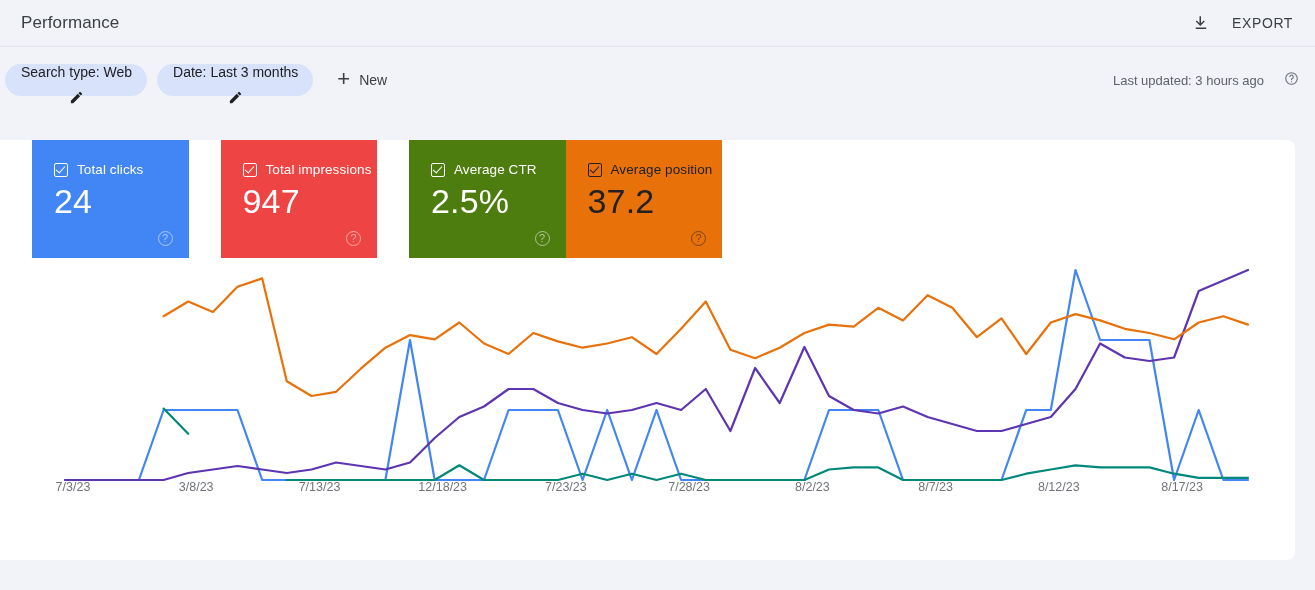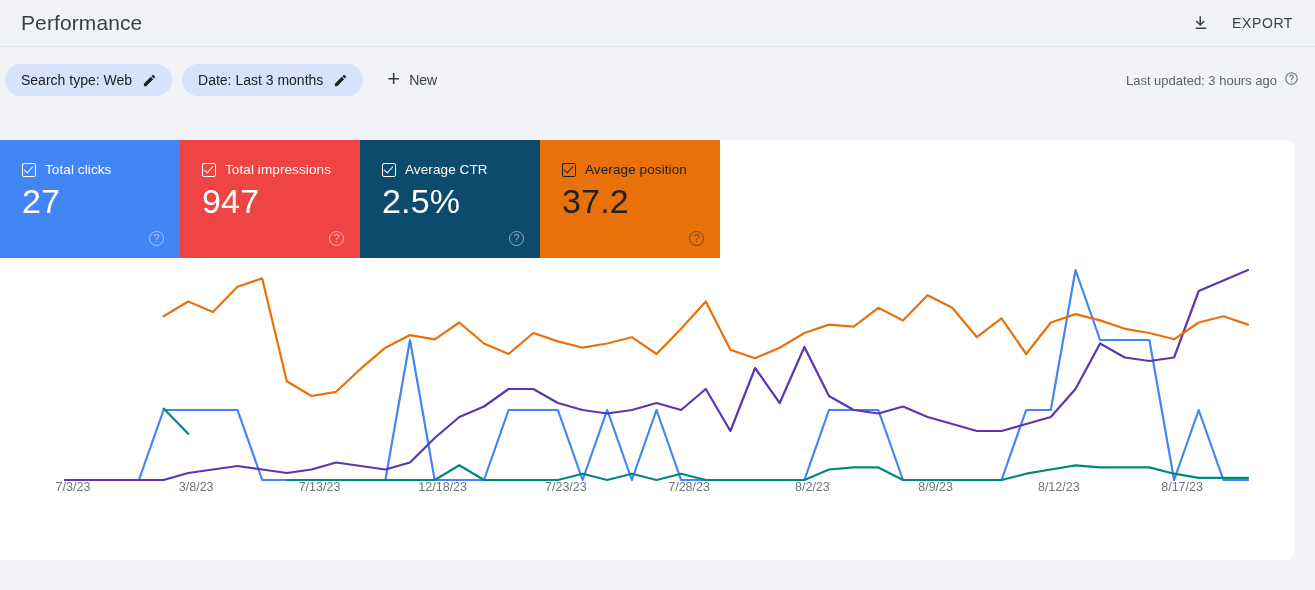--- a/index.html
+++ b/index.html
@@ -11,21 +11,21 @@
   }
 
   
   .header {
     position: absolute; left: 0; top: 0; width: 1315px; height: 46px;
     background: #f1f3f9;
     display: flex; align-items: center; justify-content: space-between;
     padding: 0 16px 0 16px;
   }
   .page-title {
-    font-size: 21px; color: #3c4043; font-weight: 400; letter-spacing: .1px;
+    font-size: 17px; color: #3c4043; font-weight: 400; letter-spacing: .1px;
     padding-left: 5px;
   }
   .export-btn {
     display: flex; align-items: center; gap: 22px;
     color: #3c4043; font-size: 14px; letter-spacing: .6px; font-weight: 500;
     cursor: pointer; padding: 4px 6px;
   }
   .export-btn svg { display: block; }
 
   .hdr-divider {
@@ -35,53 +35,53 @@
 
   
   .filterbar {
     position: absolute; left: 0; top: 47px; width: 1315px; height: 66px;
     display: flex; align-items: center; padding: 0 16px 0 5px;
   }
   .chip {
     display: flex; align-items: center; gap: 10px;
     background: #d8e3fb; color: #202124;
     border-radius: 18px; height: 32px; padding: 0 15px 0 16px;
-    font-size: 14px; margin-right: 10px; cursor: pointer; white-space: nowrap;
+    font-size: 14px; margin-right: 10px; cursor: pointer; white-space: nowrap; flex-direction: column;
   }
   .chip svg { display:block; flex: 0 0 auto; }
   .new-btn {
     display: flex; align-items: center; gap: 9px;
     color: #3c4043; font-size: 14px; padding: 0 10px 0 6px;
     height: 32px; cursor: pointer; margin-left: 8px;
   }
   .plus {
     font-size: 22px; line-height: 1; color: #3c4043; font-weight: 300;
     display: block; margin-top: -2px;
   }
   .spacer { flex: 1 1 auto; }
   .last-updated {
-    display: flex; align-items: center; gap: 7px;
+    display: flex; align-items: center; gap: 20px;
     color: #5f6368; font-size: 13px; white-space: nowrap;
   }
 
   
   .card {
     position: absolute; left: 0; top: 140px; width: 1295px; height: 420px;
     background: #ffffff;
     border-radius: 0 8px 8px 0;
     overflow: hidden;
   }
 
   
   .metrics { display: flex; height: 118px; width: 722px; }
   .metric {
     position: relative; width: 180px; height: 118px;
     padding: 22px 0 0 22px; cursor: pointer;
   }
-  .metric.light { color: #ffffff; }
+  .metric.light { color: #ffffff; margin-left: 32px; }
   .metric.dark  { color: #202124; }
   .metric-label {
     display: flex; align-items: center; gap: 9px;
     font-size: 13.5px; font-weight: 500; letter-spacing: .1px;
   }
   .cb {
     width: 14px; height: 14px; border: 1.6px solid currentColor;
     border-radius: 2px; position: relative; flex: 0 0 auto;
   }
   .cb::after {
@@ -170,34 +170,34 @@
 
 <div class="card">
 
   <div class="metrics">
 
     <div class="metric light" style="background:#4285f4">
       <div class="metric-label">
         <span class="cb"></span>
         <span>Total clicks</span>
       </div>
-      <div class="metric-value">27</div>
+      <div class="metric-value">24</div>
       <div class="help">?</div>
     </div>
 
     <div class="metric light" style="background:#ef4444">
       <div class="metric-label">
         <span class="cb"></span>
         <span>Total impressions</span>
       </div>
       <div class="metric-value">947</div>
       <div class="help">?</div>
     </div>
 
-    <div class="metric light" style="background:#0c4a6e">
+    <div class="metric light" style="background:#4d7c0f">
       <div class="metric-label">
         <span class="cb"></span>
         <span>Average CTR</span>
       </div>
       <div class="metric-value">2.5%</div>
       <div class="help">?</div>
     </div>
 
     <div class="metric dark" style="background:#e8710a">
       <div class="metric-label">
@@ -218,18 +218,18 @@
         <polyline points="163.6,58.2 188.2,43.5 212.9,54.0 237.5,28.8 262.2,20.4 286.8,123.3 311.5,138.0 336.1,133.8 360.8,110.7 385.4,89.7 410.0,77.1 434.7,81.3 459.3,64.5 484.0,85.5 508.6,96.0 533.3,75.0 557.9,83.4 582.6,89.7 607.2,85.5 631.9,79.2 656.5,96.0 681.1,70.8 705.8,43.5 730.4,91.8 755.1,100.2 779.7,89.7 804.4,75.0 829.0,66.6 853.7,68.7 878.3,49.8 903.0,62.4 927.6,37.2 952.3,49.8 976.9,79.2 1001.5,60.3 1026.2,96.0 1050.8,64.5 1075.5,56.1 1100.1,62.4 1124.8,70.8 1149.4,75.0 1174.1,81.3 1198.7,64.5 1223.4,58.2 1248.0,66.6" fill="none" stroke="#e8710a" stroke-width="2.2" stroke-linejoin="round" stroke-linecap="round"></polyline>
       </svg>
     <div class="xaxis" id="xaxis">
         <div class="xtick" style="left: 65px;">7/3/23</div>
         <div class="xtick" style="left: 188.2px;">3/8/23</div>
         <div class="xtick" style="left: 311.5px;">7/13/23</div>
         <div class="xtick" style="left: 434.7px;">12/18/23</div>
         <div class="xtick" style="left: 557.9px;">7/23/23</div>
         <div class="xtick" style="left: 681.1px;">7/28/23</div>
         <div class="xtick" style="left: 804.4px;">8/2/23</div>
-        <div class="xtick" style="left: 927.6px;">8/9/23</div>
+        <div class="xtick" style="left: 927.6px;">8/7/23</div>
         <div class="xtick" style="left: 1050.8px;">8/12/23</div>
         <div class="xtick" style="left: 1174.1px;">8/17/23</div>
       </div>
   </div>
 </div>
 
 </body></html>

